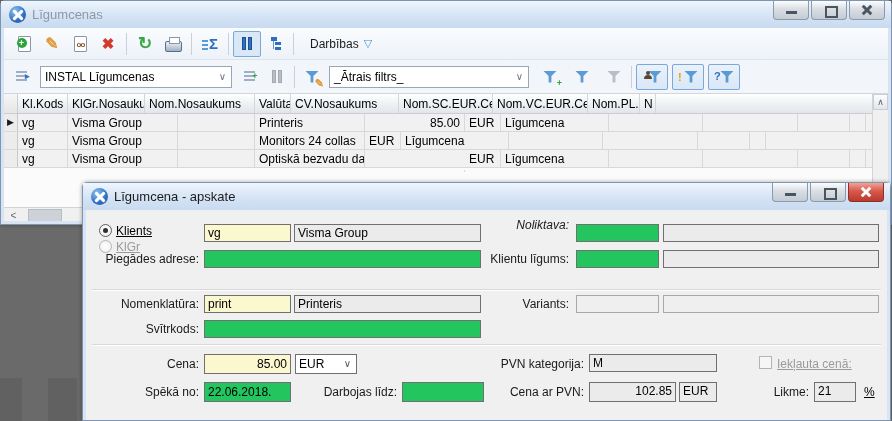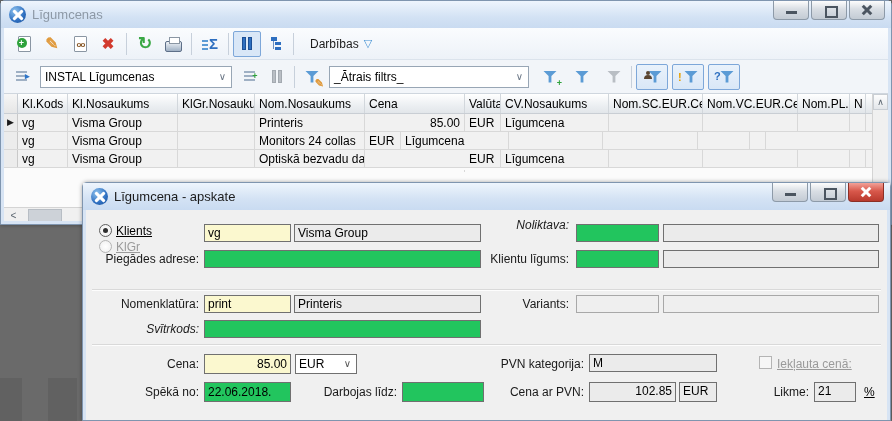--- a/index.html
+++ b/index.html
@@ -236,24 +236,22 @@
         <span class="toggle">
           <span class="funnel" style="margin-left:6px;"></span>
           <span class="ov" style="left:5px; top:5px; color:#2e6fc0; font-size:11px;">?</span>
         </span>
       </div>
 
       <div class="grid">
           <div class="h-row">
             <span class="h-marker"></span>
             <span class="h-cell" style="width: 50px; flex: 0 0 auto;">Kl.Kods</span>
-            <span class="h-cell" style="width: 110px; flex: 0 0 auto;">Kl.Nosaukums</span>
             <span class="h-cell" style="width: 77px; flex: 0 0 auto;">KlGr.Nosaukums</span>
             <span class="h-cell" style="width: 110px; flex: 0 0 auto;">Nom.Nosaukums</span>
-            <span class="h-cell" style="width: 100px; flex: 0 0 auto;">Cena</span>
             <span class="h-cell" style="width: 36px; flex: 0 0 auto;">Valūta</span>
             <span class="h-cell" style="width: 108px; flex: 0 0 auto;">CV.Nosaukums</span>
             <span class="h-cell" style="width: 94px; flex: 0 0 auto;">Nom.SC.EUR.Cena</span>
             <span class="h-cell" style="width: 95px; flex: 0 0 auto;">Nom.VC.EUR.Cena</span>
             <span class="h-cell" style="width: 52px; flex: 0 0 auto;">Nom.PL...</span>
             <span class="h-cell" style="width: 16px; flex: 0 0 auto;">N</span>
           </div>
         <div class="t-row">
             <span class="t-marker">▶</span>
             <span class="t-cell" style="width: 50px; flex: 0 0 auto;">vg</span>
@@ -333,21 +331,21 @@
       <span class="inp ro" style="left:577px; top:14px; width:216px;"></span>
       <span class="lbl" style="left:380px; top:42px; width:103px;">Klientu līgums:</span>
       <input class="inp" style="left: 490px; top: 40px; width: 83px;">
       <span class="inp ro" style="left:577px; top:40px; width:216px;"></span>
 
       <div class="sep" style="top:79px;"></div>
 
       <span class="lbl" style="left:8px; top:87px; width:105px;">Nomenklatūra:</span>
       <input class="inp yellow" style="left: 118px; top: 85px; width: 87px;" value="print">
       <span class="inp ro" style="left:208px; top:85px; width:187px;">Printeris</span>
-      <span class="lbl" style="left:8px; top:112px; width:105px;font-style:italic;">Svītrkods:</span>
+      <span class="lbl" style="left:8px; top:112px; width:105px;">Svītrkods:</span>
       <input class="inp" style="left: 118px; top: 110px; width: 277px;">
 
       <span class="lbl" style="left:380px; top:87px; width:103px;">Variants:</span>
       <input class="inp dis" style="left: 490px; top: 85px; width: 83px;" disabled="">
       <span class="inp dis" style="left:577px; top:85px; width:216px;"></span>
 
       <div class="sep" style="top:134px;"></div>
 
       <span class="lbl" style="left:8px; top:147px; width:105px;">Cena:</span>
       <input class="inp yellow right" style="left: 118px; top: 144px; width: 87px; height: 20px;" value="85.00">

